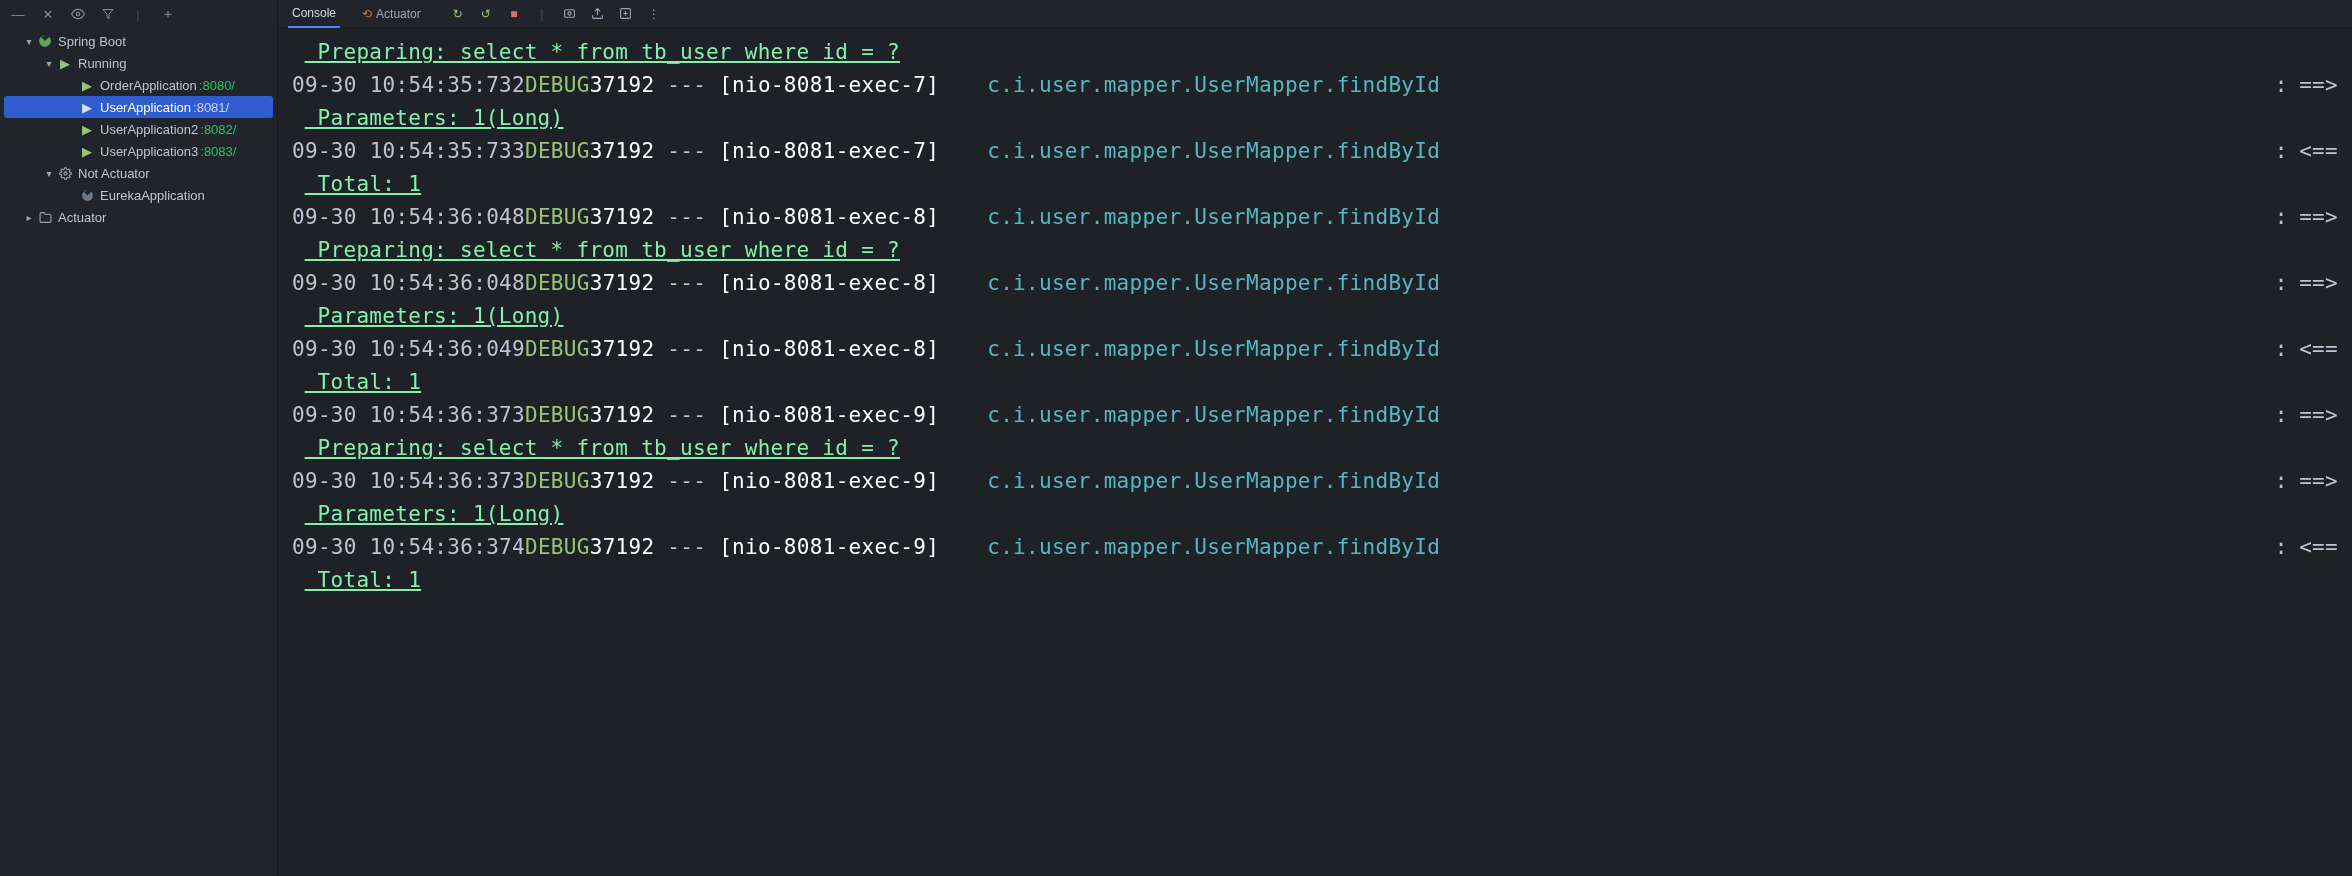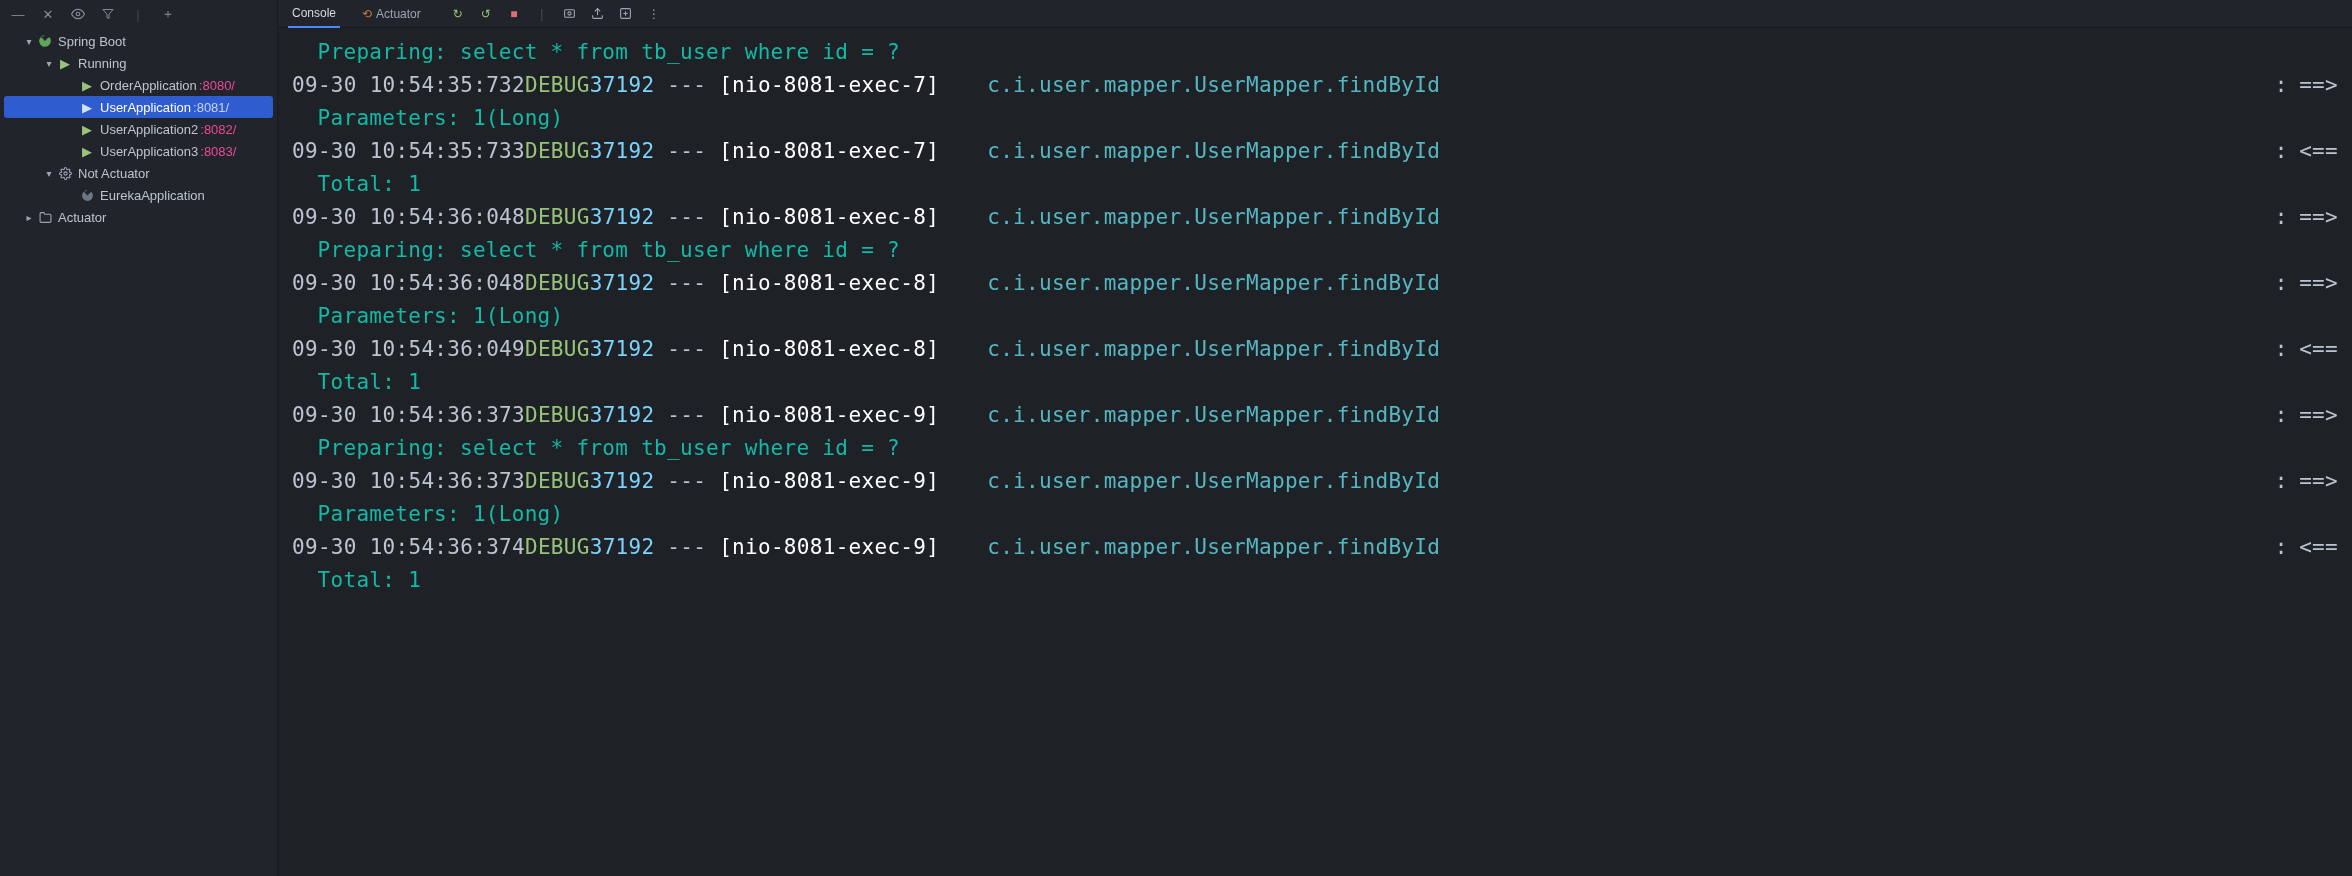--- a/index.html
+++ b/index.html
@@ -48,21 +48,21 @@
 }
 .tree-row.selected { background: #2f5dd0; color: #fff; border-radius: 3px; margin: 0 4px; padding-left: 4px;}
 .tree-row .chev {
   width: 14px; display: inline-flex; justify-content: center; color: #9da5b4; font-size: 10px;
 }
 .tree-row .icon { width: 18px; display: inline-flex; justify-content: center; align-items: center; margin-right: 4px;}
 .indent-1 { padding-left: 22px; }
 .indent-2 { padding-left: 42px; }
 .indent-3 { padding-left: 64px; }
 .tree-row.selected.indent-3 { padding-left: 60px; }
-.port { color: #ec4899; margin-left: 2px; }
+.port { color: #22c55e; margin-left: 2px; }
 .tree-row.selected .port { color: #c8d4ff; }
 .main {
   flex: 1;
   display: flex;
   flex-direction: column;
   background: #1e2227;
 }
 .tabbar {
   height: 28px;
   background: #21252b;
@@ -85,25 +85,25 @@
   font-size: 21px;
   line-height: 33px;
   font-family: 'Menlo', 'Monaco', 'Consolas', monospace;
   overflow: hidden;
   color: #bcc4d1;
   letter-spacing: 0.3px;
 }
 .log-line { white-space: pre; display:flex; }
 .ts { color: #bcc4d1; }
 .level-debug { color: #98c379; }
-.pid { color: #7dd3fc; }
+.pid { color: #ffffff; }
 .dash { color: #bcc4d1; }
 .thread { color: #ffffff; }
 .logger { color: #56b6c2; margin-left: 48px; }
-.continuation { padding-left: 1ch; color: #14b8a6; }
+.continuation { padding-left: 1ch; color: #86efac; text-decoration: underline; }
 .gap-fill { flex: 1; }
 .colon-right { color:#bcc4d1; padding: 0 6px 0 6px;}
 .arrow { color:#bcc4d1; text-align:right; width: 3.5ch; display:inline-block;}
 .run-icon-green { color: #98c379; }
 .run-icon-dim { color: #6b7785; }
 .gear { color:#9da5b4; }
 .folder { color:#9da5b4; }
 .spring-leaf { color: #5fa65b; }
 .stop-red { color:#e06c75; }
 .green-icon { color:#98c379; }

